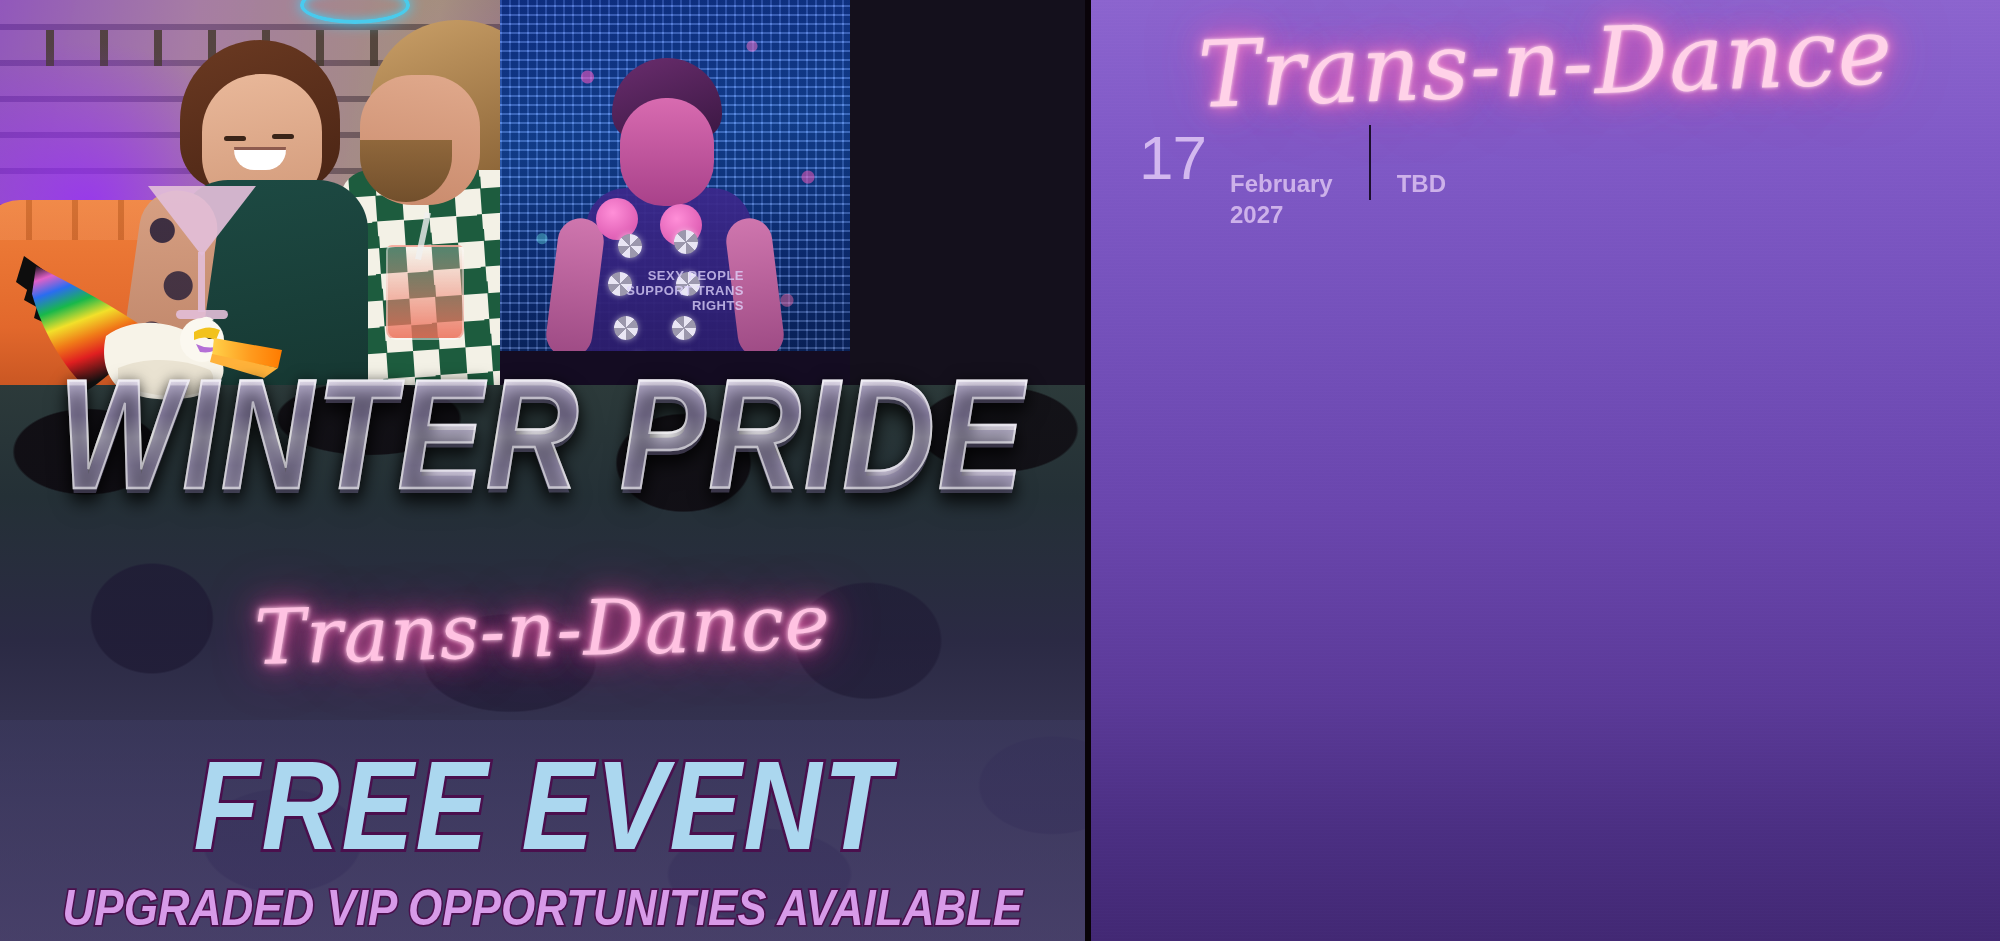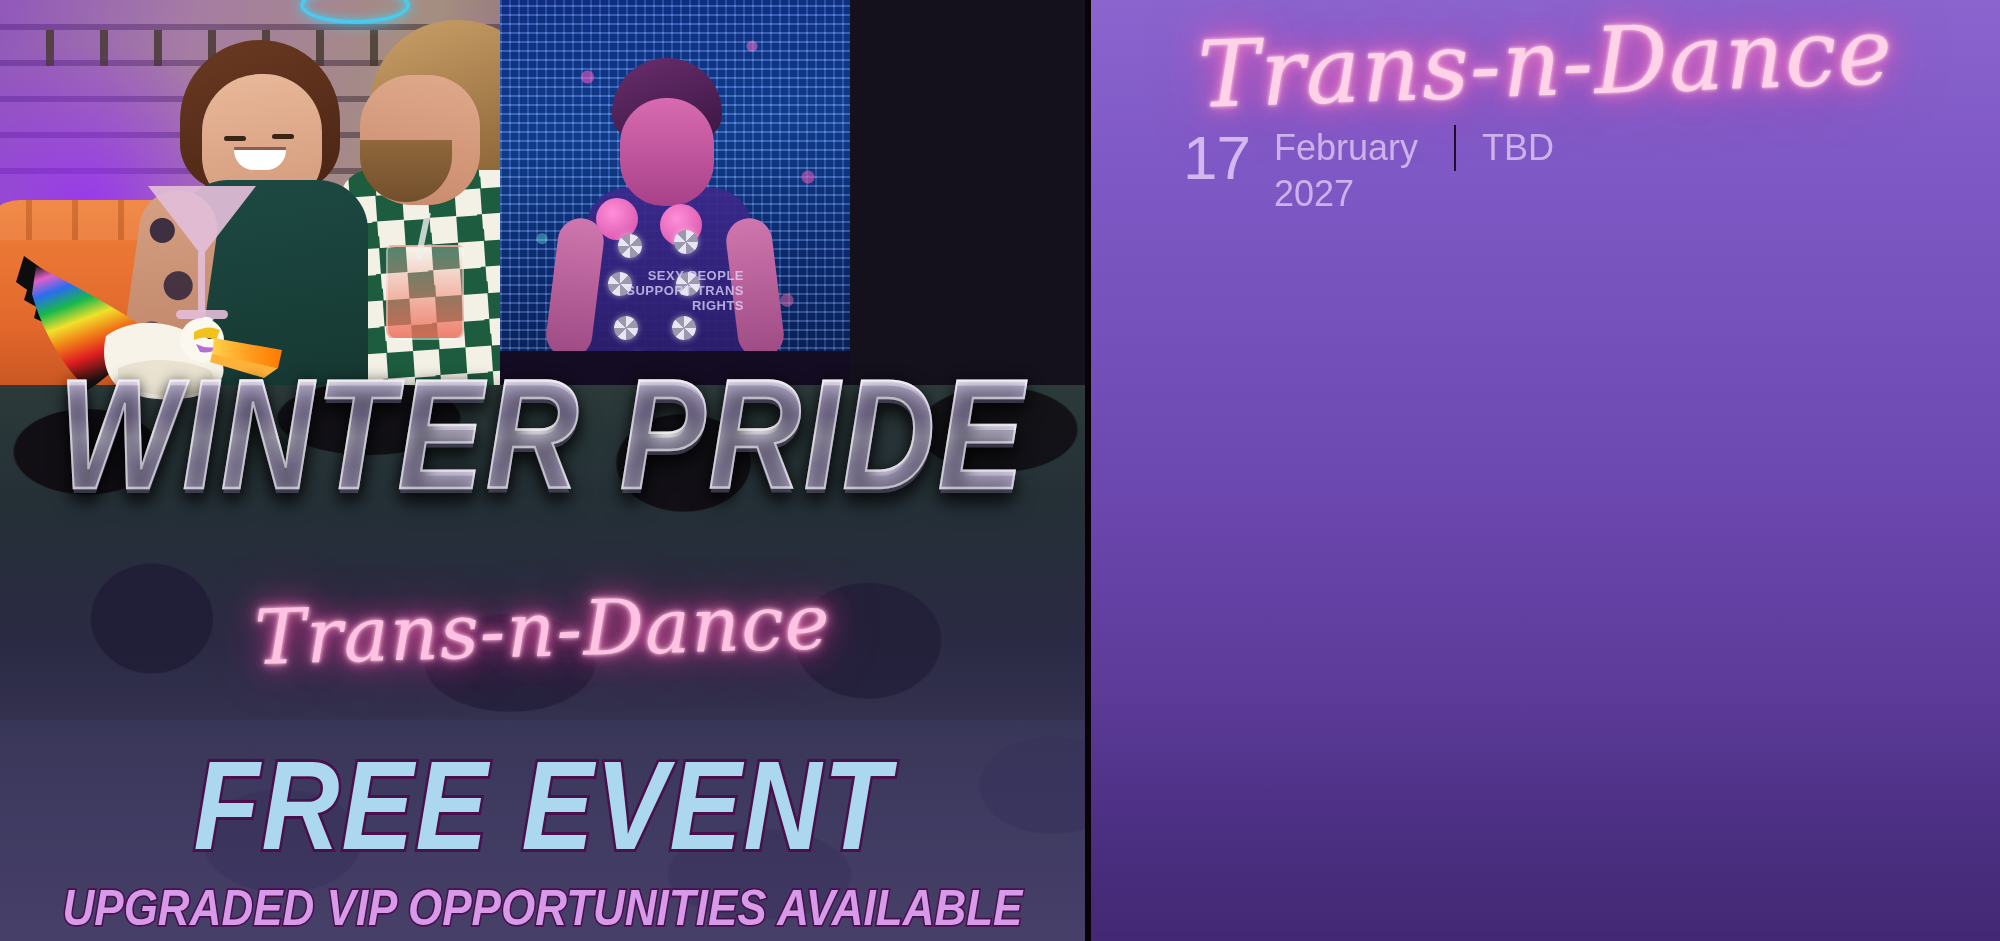--- a/index.html
+++ b/index.html
@@ -259,27 +259,28 @@
     white-space:nowrap;
   }
 
   .date-row {
     position:absolute; left:48px; top:125px;
     display:flex; align-items:flex-start;
     color:#d9c3f0;
   }
   .date-day {
     font-size:62px; font-weight:300; line-height:.95;
-    color:#d3b8ef; letter-spacing:-1px; margin-right:24px; padding-top:4px;margin-left:44px;
+    color:#d3b8ef; letter-spacing:-1px; margin-right:24px; padding-top:4px;
   }
   .date-col { padding:0 26px 0 0; }
   .date-col.with-rule { border-left:2px solid #1c0f2c; padding-left:26px; margin-left:10px; }
   .date-text {
-    font-size:36px; font-weight:400; line-height:1.28; color:#cdb1ea;
+    font-size:24px; font-weight:700; line-height:1.28; color:#cdb1ea;
     white-space:pre-line;
+    margin-top:44px;
   }
 
   .right-copy { position:absolute; left:0; right:0; top:340px; text-align:center; padding:0 10px; }
   .tagline {
     font-size:36px; font-weight:700; letter-spacing:-.2px; line-height:1;
     color:#d9a4ee; -webkit-text-stroke:2px #50154f; paint-order:stroke fill;
     transform:scaleY(1.18); display:block;
   }
   .headline-dancing {
     margin-top:14px;

